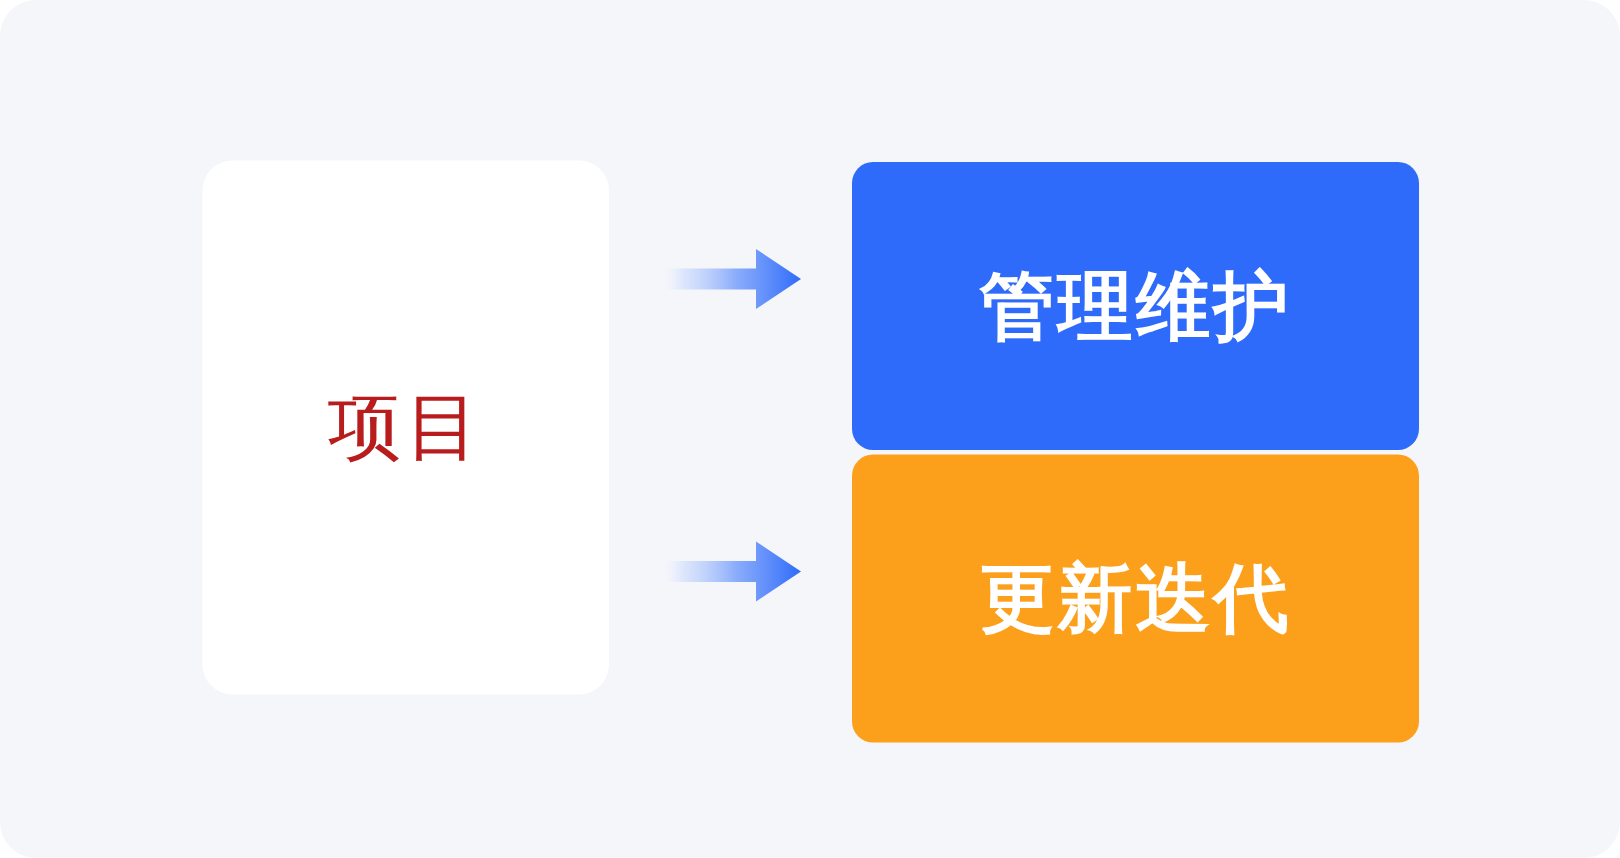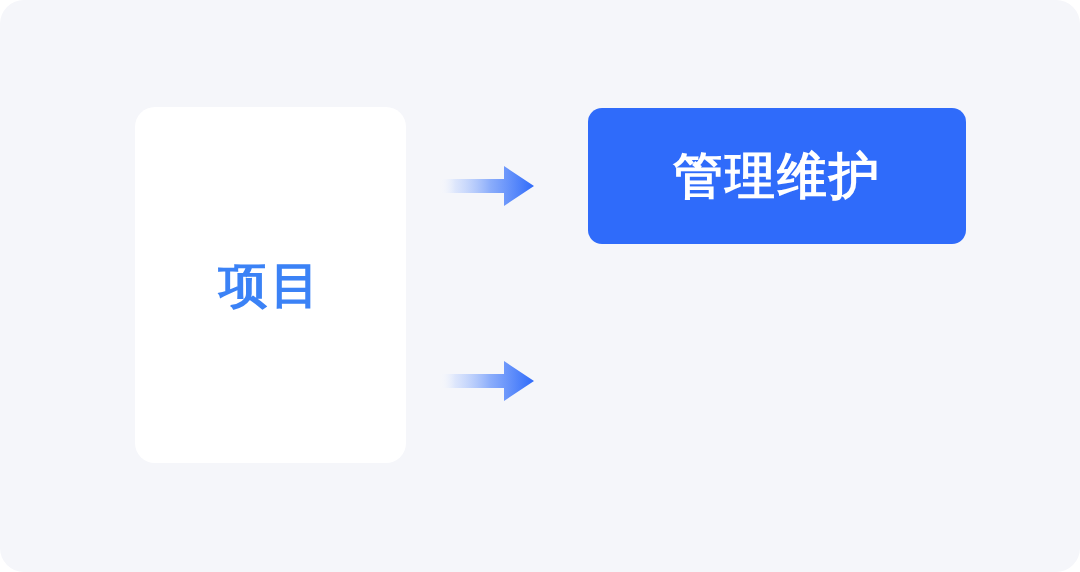--- a/index.html
+++ b/index.html
@@ -33,23 +33,23 @@
     height: 356px;
     background: #ffffff;
     border-radius: 20px;
     display: flex;
     flex-direction: column;
     align-items: center;
     justify-content: center;
     box-sizing: border-box;
   }
   #source-card .card-line {
-    color: #3b82f6;
+    color: #b91c1c;
     font-size: 49px;
-    font-weight: 700;
+    font-weight: 400;
     line-height: 1.32;
     letter-spacing: 3px;
     text-align: center;
     white-space: nowrap;
   }
 
   
   .flow-arrow {
     position: absolute;
     width: 100px;
@@ -57,27 +57,26 @@
   }
   .flow-arrow svg { display: block; width: 100px; height: 46px; }
   #arrow-to-maintenance { left: 436px; top: 163px; }
   #arrow-to-iteration   { left: 436px; top: 358px; }
 
   
   .outcome-box {
     position: absolute;
     left: 568px;
     width: 378px;
-    height: 136px;
+    height: 192px;
     border-radius: 14px;
     display: flex;
     align-items: center;
     justify-content: center;
     box-sizing: border-box;
-    margin-left: 20px;
   }
   #outcome-maintenance { top: 108px; background: #2f6bfa; }
   #outcome-iteration   { top: 303px; background: #fca01c; }
   .outcome-box .outcome-label {
     color: #ffffff;
     font-size: 50px;
     font-weight: 700;
     letter-spacing: 2px;
     line-height: 1;
     white-space: nowrap;
@@ -118,14 +117,17 @@
         </linearGradient>
       </defs>
       <path d="M2,16 L68,16 L68,3 L98,23 L68,43 L68,30 L2,30 Z" fill="url(#arrowGradB)"></path>
     </svg>
   </div>
 
   <div class="outcome-box" id="outcome-maintenance">
     <span class="outcome-label">管理维护</span>
   </div>
 
+  <div class="outcome-box" id="outcome-iteration">
+    <span class="outcome-label">更新迭代</span>
+  </div>
 
 </div>
 
 </body></html>

